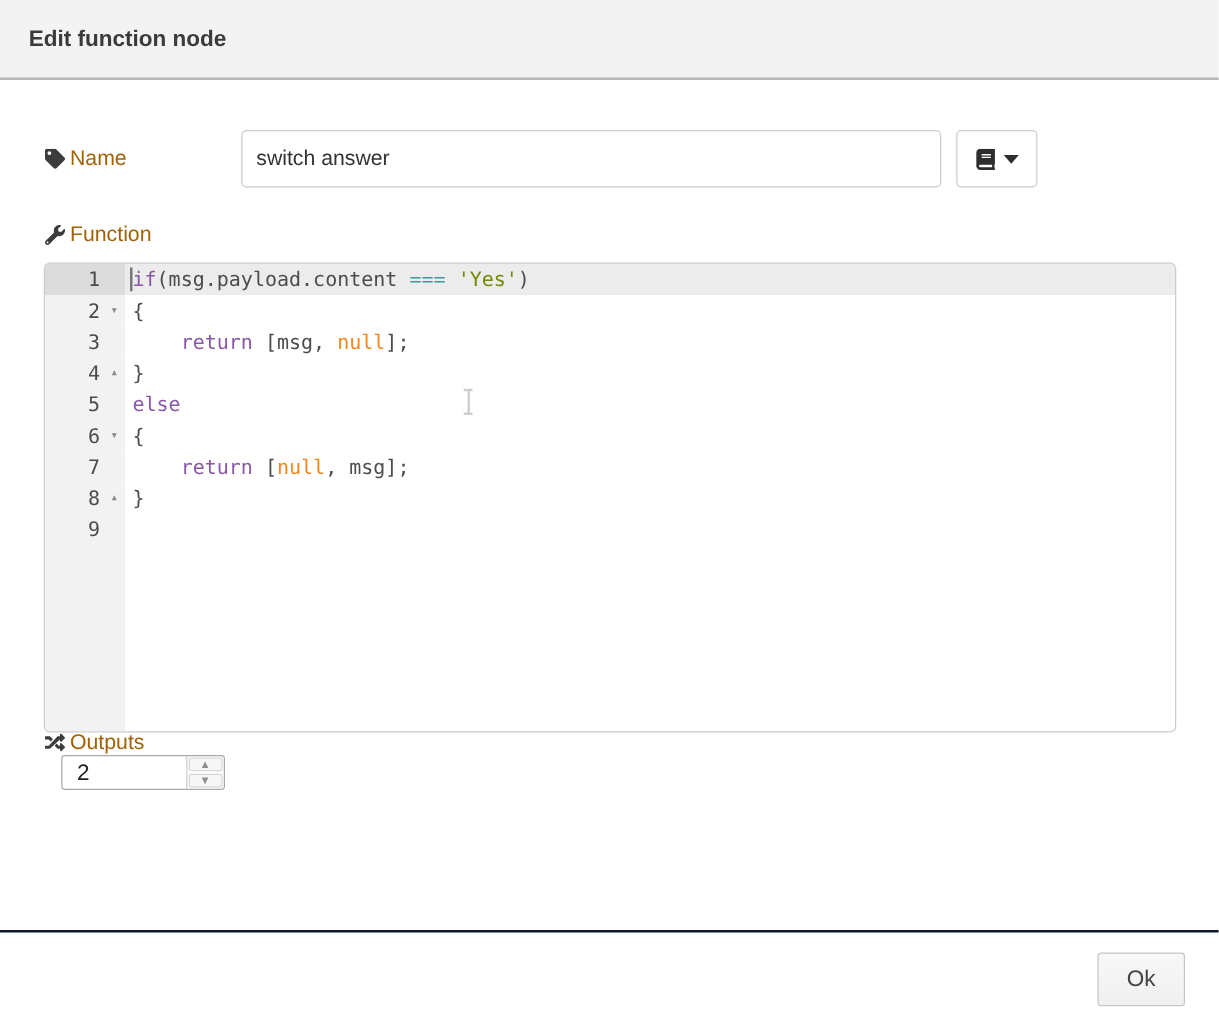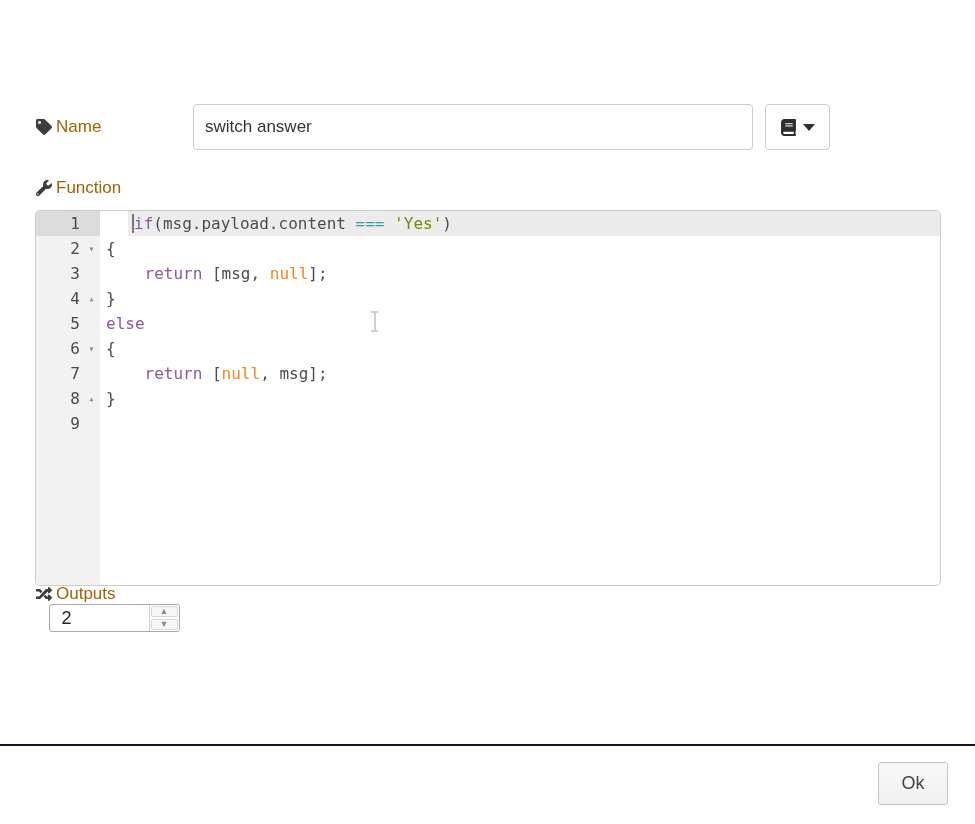--- a/index.html
+++ b/index.html
@@ -38,21 +38,21 @@
   
   .editor { position:absolute; top:210px; left:35px; width:906px; height:376px;
     border:1px solid #ccc; border-radius:5px; overflow:hidden; background:#fff;
     font-family:"DejaVu Sans Mono", monospace; font-size:16px; line-height:25px;
     display:flex; flex-direction:column; }
   .ed-row { display:flex; height:25px; }
   .ed-row.filler { flex:1; height:auto; }
   .gutter-cell { width:64px; background:#f2f2f2; display:flex; align-items:center;
     color:#4a4a4a; flex:none; }
   .ed-row.active .gutter-cell { background:#dcdcdc; }
-  .ed-row.active .code-cell { background:#ececec;margin-left:28px; }
+  .ed-row.active .code-cell { background:#ececec; }
   .lnum { flex:1; text-align:right; padding-right:3px; }
   .fold { width:17px; text-align:center; font-size:10px; color:#8a8a8a; cursor:pointer; }
   .code-cell { flex:1; position:relative; padding-left:6px; white-space:pre; color:#4d4d4c; }
   .tok-k { color:#8959a8; }
   .tok-o { color:#3e999f; }
   .tok-s { color:#718c00; }
   .tok-c { color:#f5871f; }
   .tok-t { color:#4d4d4c; }
   .caret { position:absolute; left:4px; top:3px; width:2px; height:19px; background:#777; }
 
@@ -87,20 +87,23 @@
     border-radius:3px; font-size:18px; color:#444; font-family:"Liberation Sans", sans-serif;
     display:flex; align-items:center; justify-content:center; cursor:pointer; }
   .btn-ok { width:70px; }
   .btn-cancel { width:108px; }
 </style>
 </head>
 <body>
 
 <div class="dialog">
 
+  <div class="dlg-header">
+    <div class="dlg-title">Edit function node</div>
+  </div>
 
   <div class="form-row row-name">
     <div class="field-label">
       <span class="ico">
         <svg viewBox="0 0 512 512" fill-rule="evenodd">
             <path d="M0 252.118V48C0 21.49 21.49 0 48 0h204.118a48 48 0 0 1 33.941 14.059l211.882 211.882c18.745 18.745 18.745 49.137 0 67.882L293.823 497.941c-18.745 18.745-49.137 18.745-67.882 0L14.059 286.059A48 48 0 0 1 0 252.118zM112 64c-26.51 0-48 21.49-48 48s21.49 48 48 48 48-21.49 48-48-21.49-48-48-48z"></path>
           </svg>
       </span>
       <span>Name</span>
     </div>

